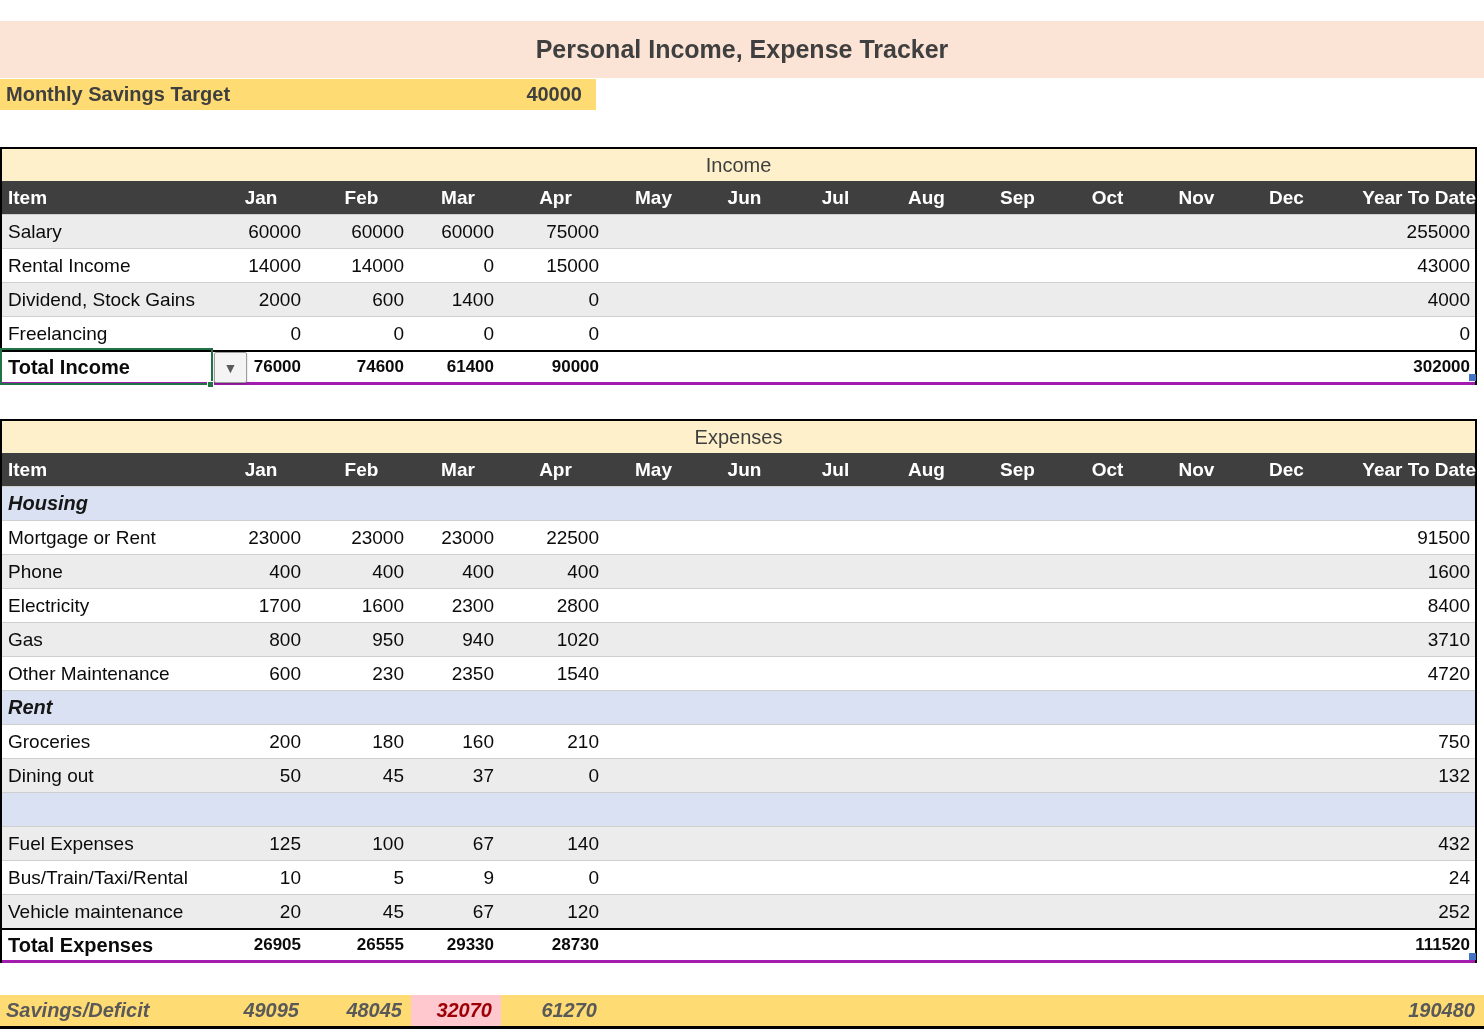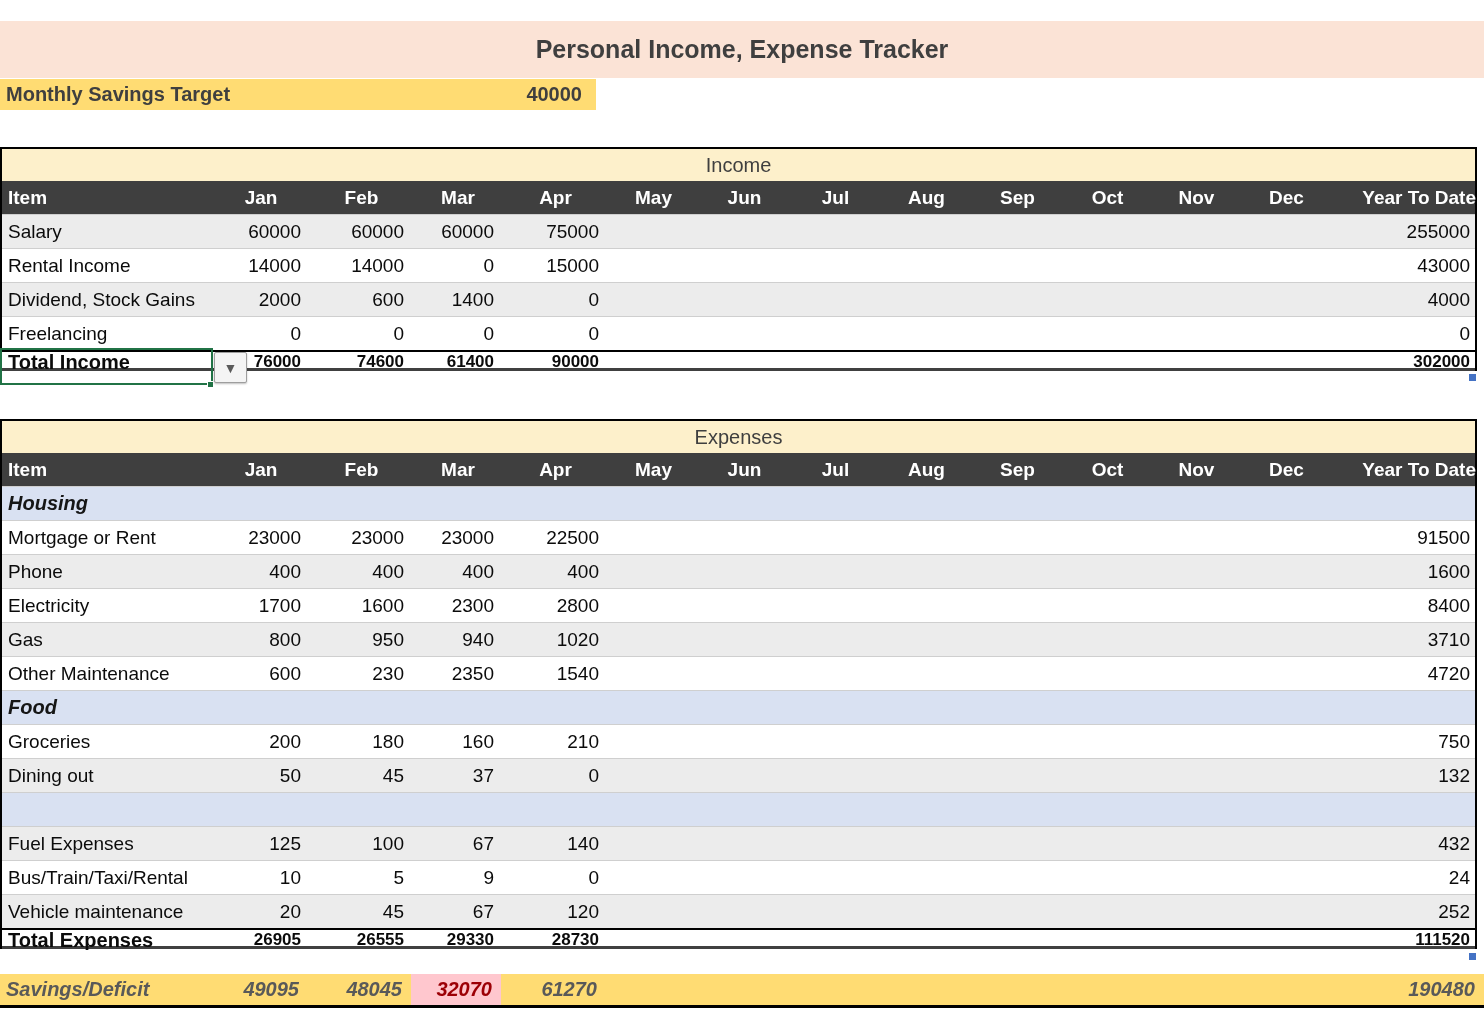--- a/index.html
+++ b/index.html
@@ -38,25 +38,25 @@
 
   .data-row{height:34px; border-top:1px solid var(--sep); background:#fff;}
   .data-row.shade{background:var(--stripe);}
   .data-row.category{background:var(--lavender);}
   .data-row>div{display:flex; align-items:center; font-size:19px;}
 
   .cell-item{padding-left:6px; padding-right:11px; overflow:hidden; white-space:nowrap;}
   .category .cell-item{font-weight:bold; font-style:italic; font-size:20px; color:#161616;}
   .cell-num{justify-content:flex-end; padding-right:9px; white-space:nowrap;}
 
-  .total-row{height:21px; border-top:2px solid #000; border-bottom:3px solid #404040; background:#fff;}
+  .total-row{height:35px; border-top:2px solid #000; border-bottom:3px solid #a21caf; background:#fff;}
   .total-row>div{display:flex; align-items:center; font-size:17px; font-weight:bold;}
   .total-row .cell-item{font-size:20px;}
 
-  .savings-row{position:absolute; left:0; top:974px; width:1484px; height:34px;
+  .savings-row{position:absolute; left:0; top:995px; width:1484px; height:34px;
     background:var(--gold); border-bottom:3px solid #000;}
   .savings-row>div{display:flex; align-items:center; font-size:20px; font-weight:bold; font-style:italic; color:var(--savings-text);}
   .savings-row .cell-bad{background:var(--bad-bg); color:var(--bad-text);}
 
   .sel-outline{position:absolute; left:0; top:348px; width:213px; height:37px;
     border:2px solid var(--sel-green); pointer-events:none;}
   .sel-handle{position:absolute; left:207px; top:381px; width:7px; height:7px;
     background:var(--sel-green); border:1px solid #fff;}
 
   .dd-btn{position:absolute; left:214px; top:352px; width:33px; height:31px;
@@ -291,21 +291,21 @@
         <div class="cell-num"></div>
         <div class="cell-num"></div>
         <div class="cell-num"></div>
         <div class="cell-num"></div>
         <div class="cell-num"></div>
         <div class="cell-num"></div>
         <div class="cell-num"></div>
         <div class="cell-num">4720</div>
       </div>
       <div class="grid data-row category">
-        <div class="cell-item">Food</div>
+        <div class="cell-item">Rent</div>
         <div class="cell-num"></div>
         <div class="cell-num"></div>
         <div class="cell-num"></div>
         <div class="cell-num"></div>
         <div class="cell-num"></div>
         <div class="cell-num"></div>
         <div class="cell-num"></div>
         <div class="cell-num"></div>
         <div class="cell-num"></div>
         <div class="cell-num"></div>

